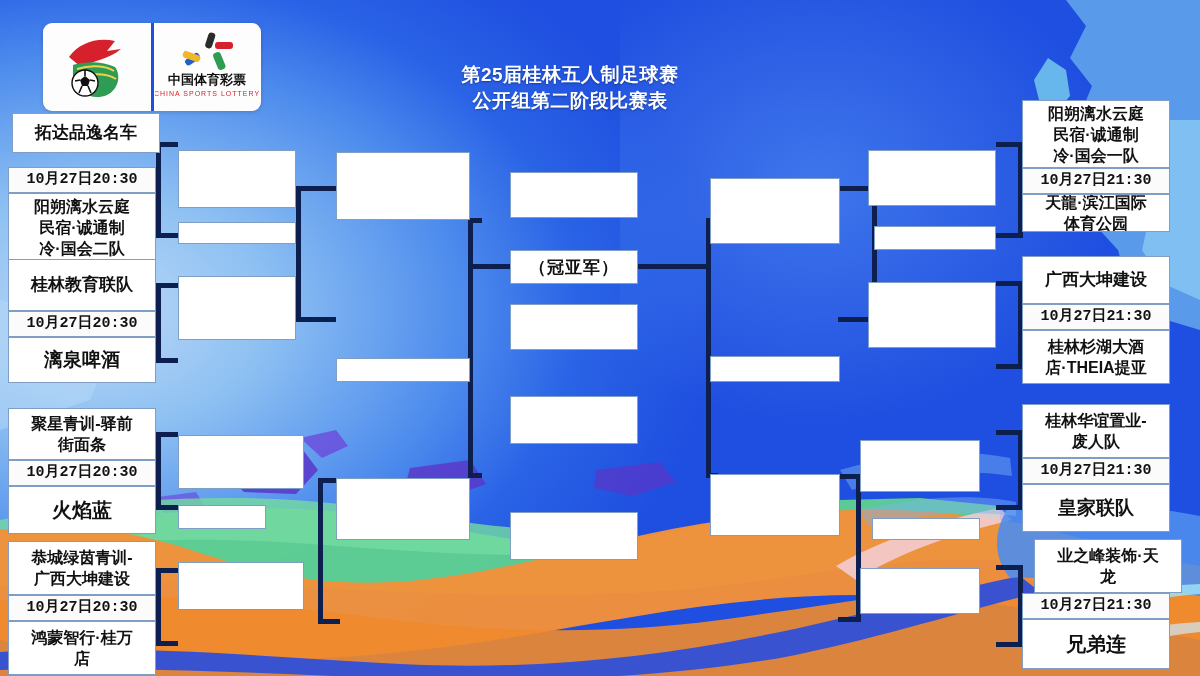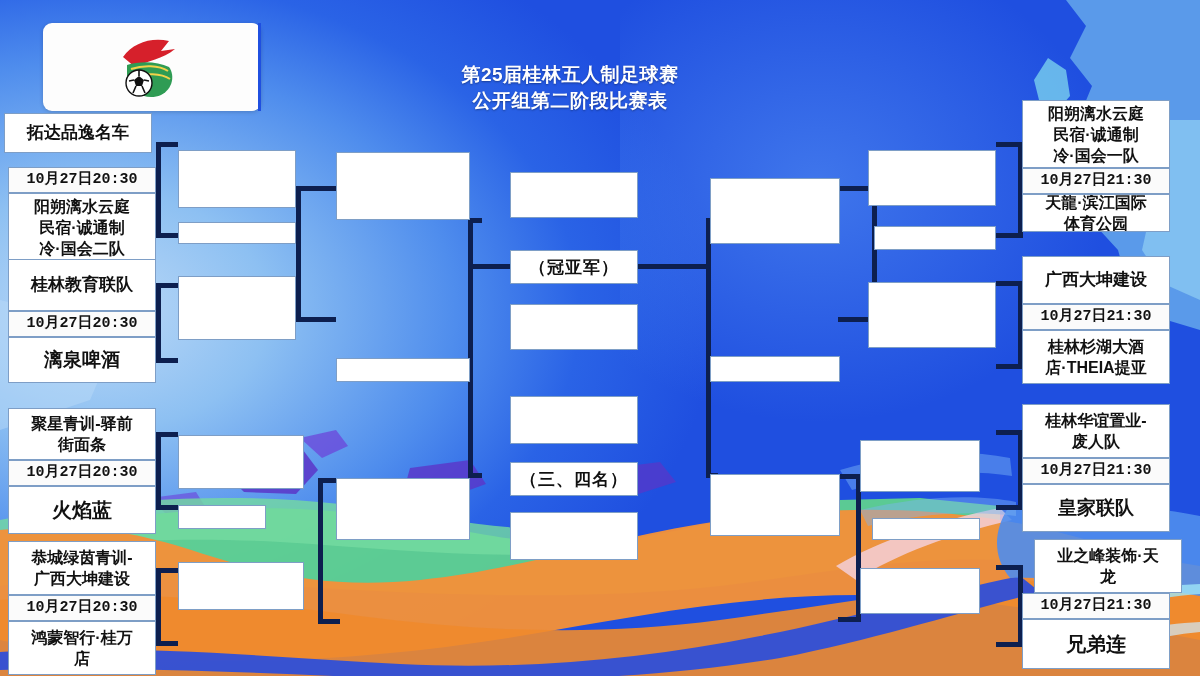--- a/index.html
+++ b/index.html
@@ -124,20 +124,33 @@
         <path d="M10 26 C 20 12, 38 6, 56 10 L 48 20 L 62 18 C 50 28, 34 30, 22 36 Z" fill="#d6202b"></path>
         <path d="M14 34 C 26 30, 44 30, 56 36 C 62 44, 60 58, 48 64 C 34 70, 18 62, 14 48 Z" fill="#2f9c54"></path>
         <path d="M18 38 C 30 34, 46 34, 55 40" stroke="#f3d24a" stroke-width="2" fill="none"></path>
         <path d="M20 46 C 32 42, 48 42, 57 48" stroke="#f3d24a" stroke-width="2" fill="none"></path>
         <circle cx="26" cy="52" r="13" fill="#ffffff" stroke="#111" stroke-width="1.4"></circle>
         <polygon points="26,45 31,49 29,55 23,55 21,49" fill="#111"></polygon>
         <path d="M26 39 L26 45 M16 50 L21 49 M36 50 L31 49 M20 62 L23 55 M32 62 L29 55" stroke="#111" stroke-width="1.6"></path>
       </svg>
     </div>
     <div class="logo-div"></div>
+    <div class="logo-cell">
+      <svg width="104" height="74" viewBox="0 0 104 74">
+        <g transform="translate(52,22)">
+          <rect x="-4" y="-20" width="7" height="16" rx="3" fill="#2b2b2b" transform="rotate(18)"></rect>
+          <rect x="-24" y="-6" width="16" height="7" rx="3" fill="#1f5fd0" transform="rotate(-35)"></rect>
+          <rect x="8" y="-10" width="18" height="7" rx="3" fill="#d6202b"></rect>
+          <rect x="-22" y="6" width="18" height="7" rx="3" fill="#f0b72a" transform="rotate(20)"></rect>
+          <rect x="4" y="4" width="8" height="18" rx="3" fill="#2f9c54" transform="rotate(-22)"></rect>
+        </g>
+        <text x="52" y="54" text-anchor="middle" font-family="DejaVu Sans, sans-serif" font-size="13" font-weight="bold" fill="#111">中国体育彩票</text>
+        <text x="52" y="66" text-anchor="middle" font-family="Liberation Sans, sans-serif" font-size="7" letter-spacing="1" fill="#d6202b">CHINA SPORTS LOTTERY</text>
+      </svg>
+    </div>
   </div>
 
   <div class="title">
     <div>第25届桂林五人制足球赛</div>
     <div>公开组第二阶段比赛表</div>
   </div>
 
   <div class="ln" style="left:156px;top:142px;width:5px;height:96px;"></div>
   <div class="ln" style="left:156px;top:142px;width:22px;height:5px;"></div>
   <div class="ln" style="left:156px;top:233px;width:22px;height:5px;"></div>
@@ -189,21 +202,21 @@
 
   <div class="ln" style="left:856px;top:474px;width:5px;height:148px;"></div>
   <div class="ln" style="left:838px;top:474px;width:23px;height:5px;"></div>
   <div class="ln" style="left:838px;top:617px;width:23px;height:5px;"></div>
 
   <div class="ln" style="left:706px;top:218px;width:5px;height:260px;"></div>
   <div class="ln" style="left:706px;top:218px;width:12px;height:5px;"></div>
   <div class="ln" style="left:706px;top:473px;width:12px;height:5px;"></div>
   <div class="ln" style="left:636px;top:264px;width:74px;height:5px;"></div>
 
-  <div class="bx team" style="left:4px;top:113px;width:148px;height:40px;">拓达品逸名车</div>
+  <div class="bx team" style="left:12px;top:113px;width:148px;height:40px;">拓达品逸名车</div>
   <div class="bx time" style="left:8px;top:167px;width:148px;height:26px;">10月27日20:30</div>
   <div class="bx team small" style="left:8px;top:193px;width:148px;height:68px;white-space:pre-line;">阳朔漓水云庭
 民宿·诚通制
 冷·国会二队</div>
 
   <div class="bx team" style="left:8px;top:259px;width:148px;height:52px;">桂林教育联队</div>
   <div class="bx time" style="left:8px;top:311px;width:148px;height:26px;">10月27日20:30</div>
   <div class="bx team" style="left:8px;top:337px;width:148px;height:46px;font-size:19px;">漓泉啤酒</div>
 
   <div class="bx team small" style="left:8px;top:408px;width:148px;height:52px;white-space:pre-line;">聚星青训-驿前
@@ -227,21 +240,20 @@
 
   <div class="bx empty" style="left:336px;top:152px;width:134px;height:68px;"></div>
   <div class="bx empty" style="left:336px;top:358px;width:134px;height:24px;"></div>
   <div class="bx empty" style="left:336px;top:478px;width:134px;height:62px;"></div>
 
   <div class="bx empty" style="left:510px;top:172px;width:128px;height:46px;"></div>
   <div class="bx label" style="left:510px;top:250px;width:128px;height:34px;">（冠亚军）</div>
   <div class="bx empty" style="left:510px;top:304px;width:128px;height:46px;"></div>
 
   <div class="bx empty" style="left:510px;top:396px;width:128px;height:48px;"></div>
-  <div class="bx label" style="left:510px;top:462px;width:128px;height:34px;">（三、四名）</div>
   <div class="bx empty" style="left:510px;top:512px;width:128px;height:48px;"></div>
 
   <div class="bx empty" style="left:710px;top:178px;width:130px;height:66px;"></div>
   <div class="bx empty" style="left:710px;top:356px;width:130px;height:26px;"></div>
   <div class="bx empty" style="left:710px;top:474px;width:130px;height:62px;"></div>
 
   <div class="bx empty" style="left:868px;top:150px;width:128px;height:56px;"></div>
   <div class="bx empty" style="left:874px;top:226px;width:122px;height:24px;"></div>
   <div class="bx empty" style="left:868px;top:282px;width:128px;height:66px;"></div>
 

